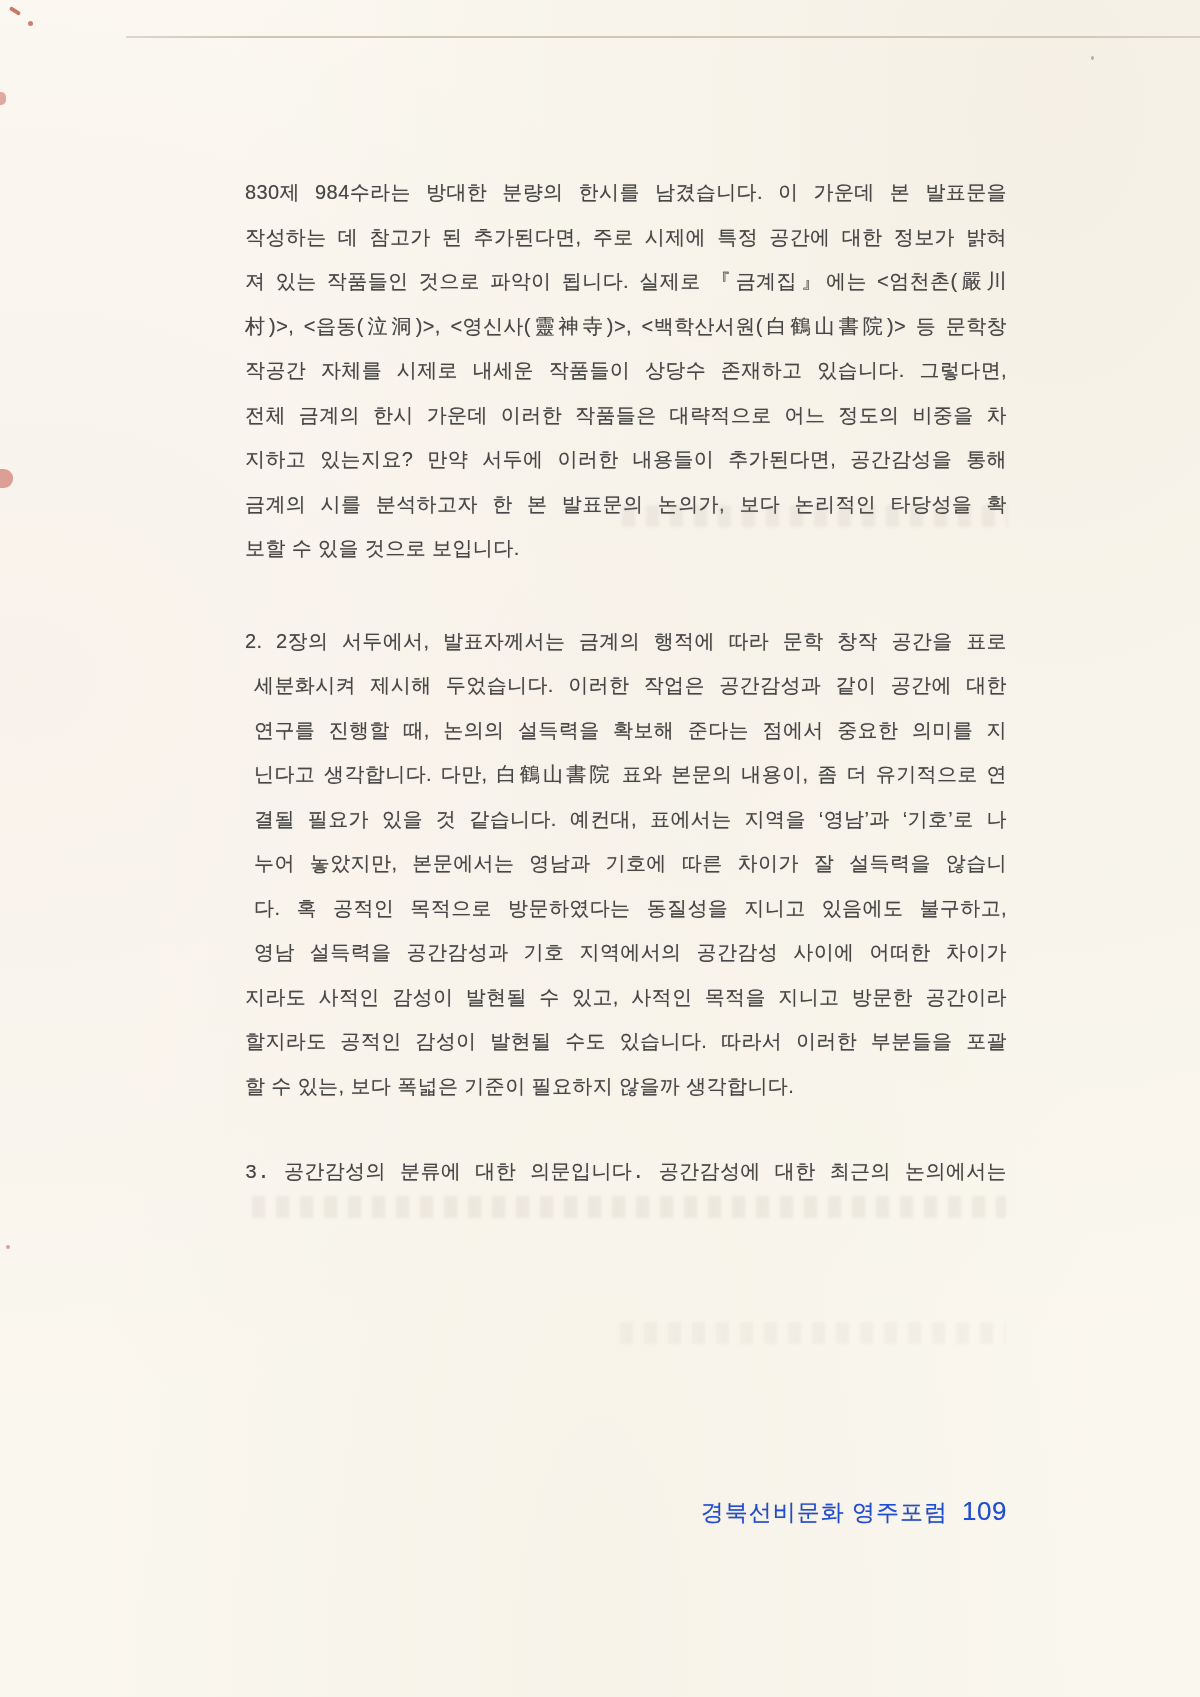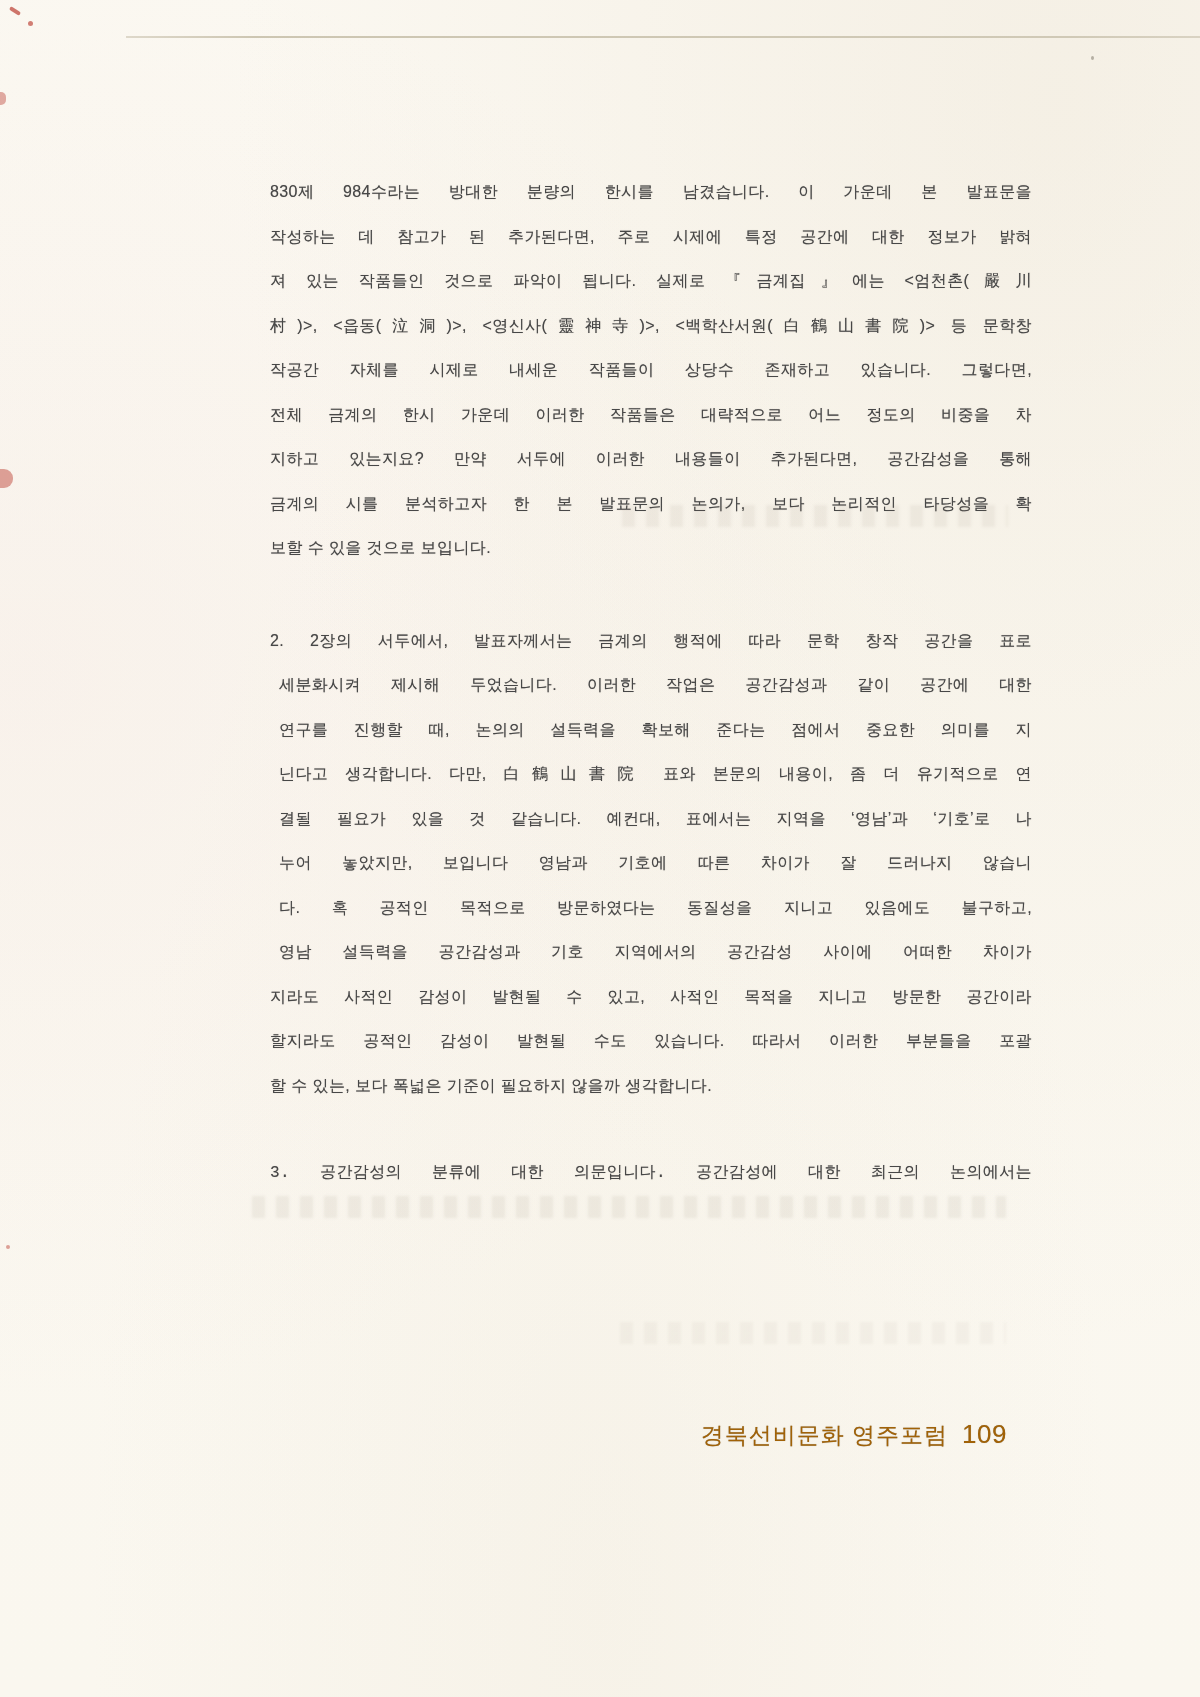--- a/index.html
+++ b/index.html
@@ -20,42 +20,41 @@
   }
   .top-rule {
     position: absolute;
     left: 126px; right: 0; top: 36px; height: 2px;
     background: linear-gradient(90deg, rgba(198,190,170,0.55), #cdc6b2 12%, #d0c9b6 88%, rgba(198,190,170,0.6));
   }
   .text-block {
     position: absolute;
     left: 245px; top: 170px; width: 762px;
     color: #474747;
-    font-size: 16px;
+    font-size: 20px;
     letter-spacing: 0.4px;
     text-shadow: 0 0 0.7px rgba(85,82,78,0.55);
-    margin-left: 25px;
   }
   .para { margin: 0; }
   .para.gap-after { margin-bottom: 48px; }
   .para.gap-before { margin-top: 43px; font-family: Liberation Mono, monospace; }
   .line {
     height: 44.5px; line-height: 44.5px;
     white-space: nowrap;
     text-align: justify;
     text-align-last: justify;
   }
   .line.short { text-align-last: left; }
   .line.cont { padding-left: 9px; }
   .line.indent1 { text-indent: 13px; }
   .page-footer {
     position: absolute;
-    top: 1412px; right: 193px;
-    line-height: 44px;
-    color: #a16207;
+    top: 1495px; right: 193px;
+    line-height: 32px;
+    color: #1d4ed8;
     white-space: nowrap;
     text-shadow: 0 0 0.7px rgba(80,76,70,0.5);
   }
   .page-footer .f-label { font-size: 23px; letter-spacing: 1px; }
   .page-footer .f-num { font-size: 26px; margin-left: 14px; letter-spacing: 0.5px; }
   
   .ghost {
     position: absolute; height: 22px;
     filter: blur(1.6px);
     background: repeating-linear-gradient(90deg,
@@ -92,21 +91,21 @@
     <div class="line">금계의 시를 분석하고자 한 본 발표문의 논의가, 보다 논리적인 타당성을 확</div>
     <div class="line short">보할 수 있을 것으로 보입니다.</div>
   </div>
 
   <div class="para">
     <div class="line">2. 2장의 서두에서, 발표자께서는 금계의 행적에 따라 문학 창작 공간을 표로</div>
     <div class="line cont">세분화시켜 제시해 두었습니다. 이러한 작업은 공간감성과 같이 공간에 대한</div>
     <div class="line cont">연구를 진행할 때, 논의의 설득력을 확보해 준다는 점에서 중요한 의미를 지</div>
     <div class="line cont">닌다고 생각합니다. 다만, 白鶴山書院 표와 본문의 내용이, 좀 더 유기적으로 연</div>
     <div class="line cont">결될 필요가 있을 것 같습니다. 예컨대, 표에서는 지역을 ‘영남’과 ‘기호’로 나</div>
-    <div class="line cont">누어 놓았지만, 보입니다 영남과 기호에 따른 차이가 잘 드러나지 않습니</div>
+    <div class="line cont">누어 놓았지만, 본문에서는 영남과 기호에 따른 차이가 잘 설득력을 않습니</div>
     <div class="line cont">다. 혹 공적인 목적으로 방문하였다는 동질성을 지니고 있음에도 불구하고,</div>
     <div class="line cont">영남 설득력을 공간감성과 기호 지역에서의 공간감성 사이에 어떠한 차이가</div>
   </div>
 
   <div class="para">
     <div class="line">지라도 사적인 감성이 발현될 수 있고, 사적인 목적을 지니고 방문한 공간이라</div>
     <div class="line">할지라도 공적인 감성이 발현될 수도 있습니다. 따라서 이러한 부분들을 포괄</div>
     <div class="line short">할 수 있는, 보다 폭넓은 기준이 필요하지 않을까 생각합니다.</div>
   </div>
 

